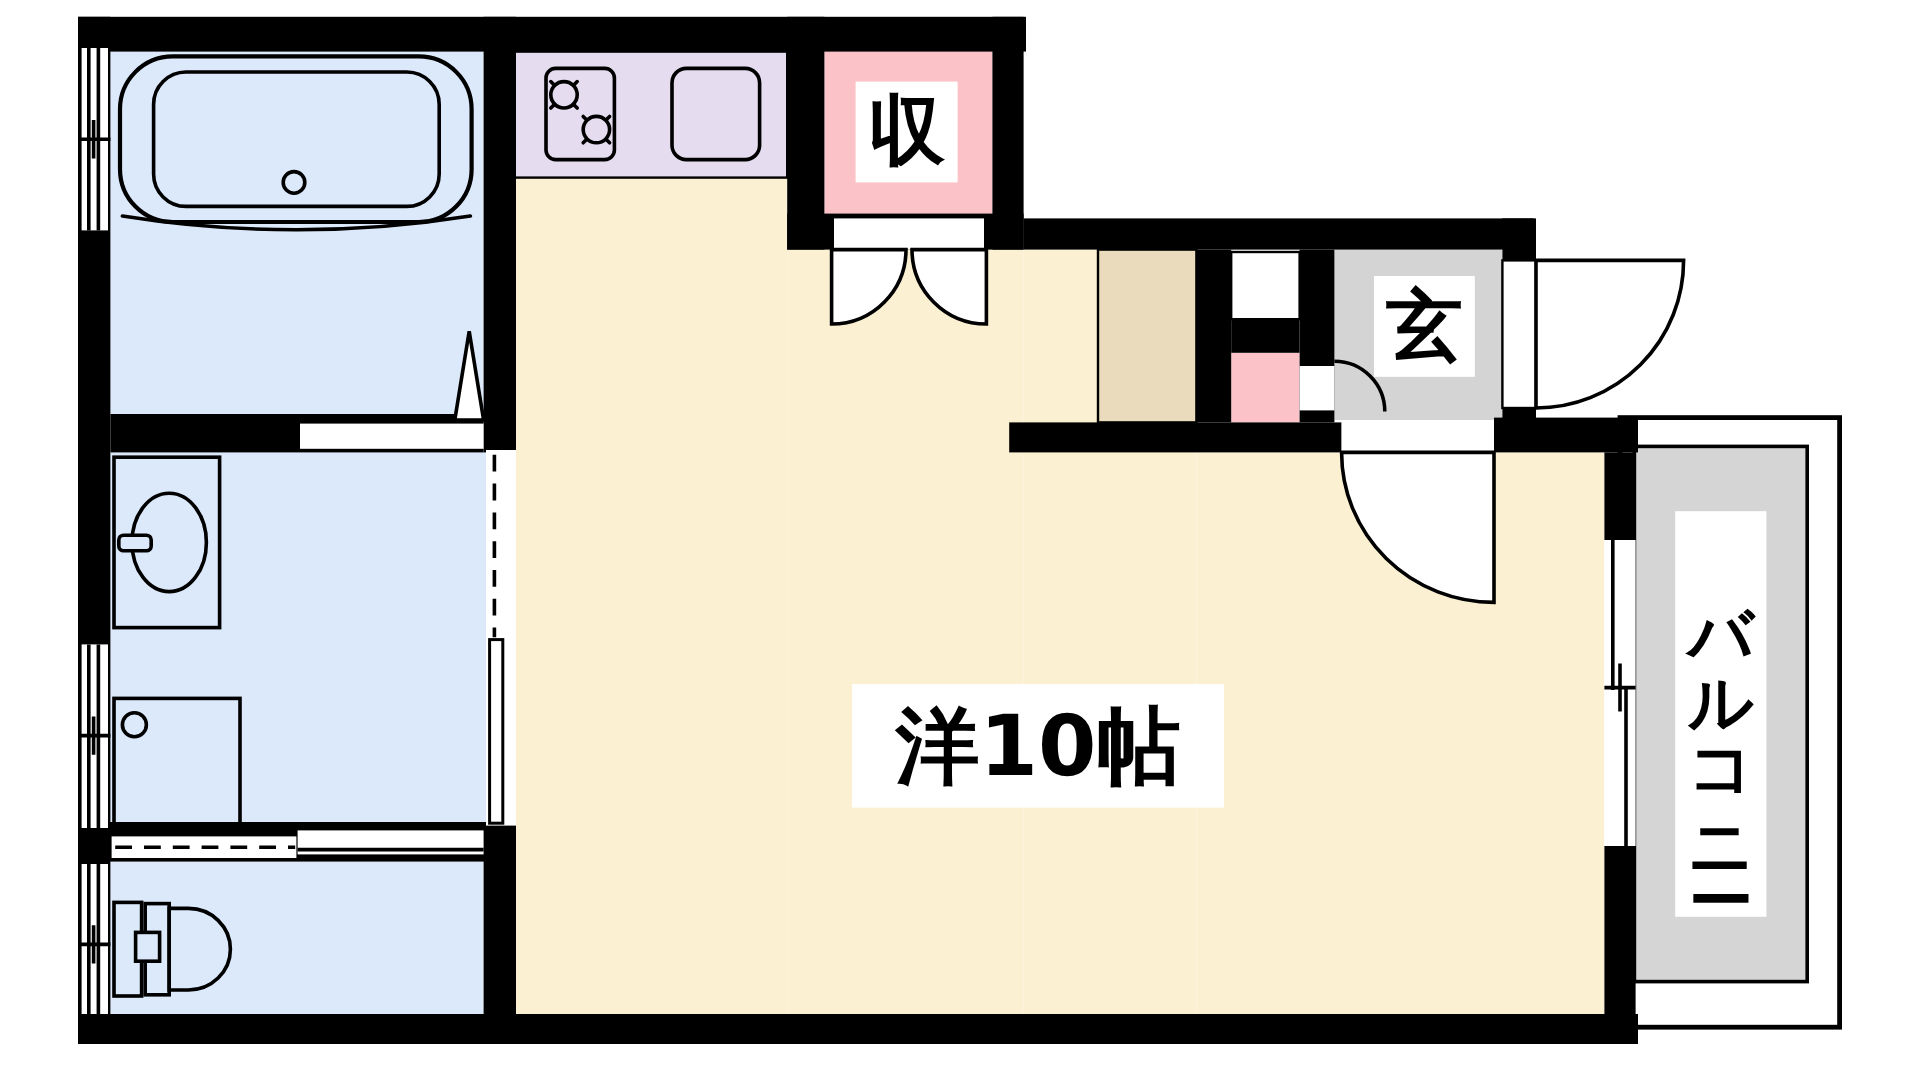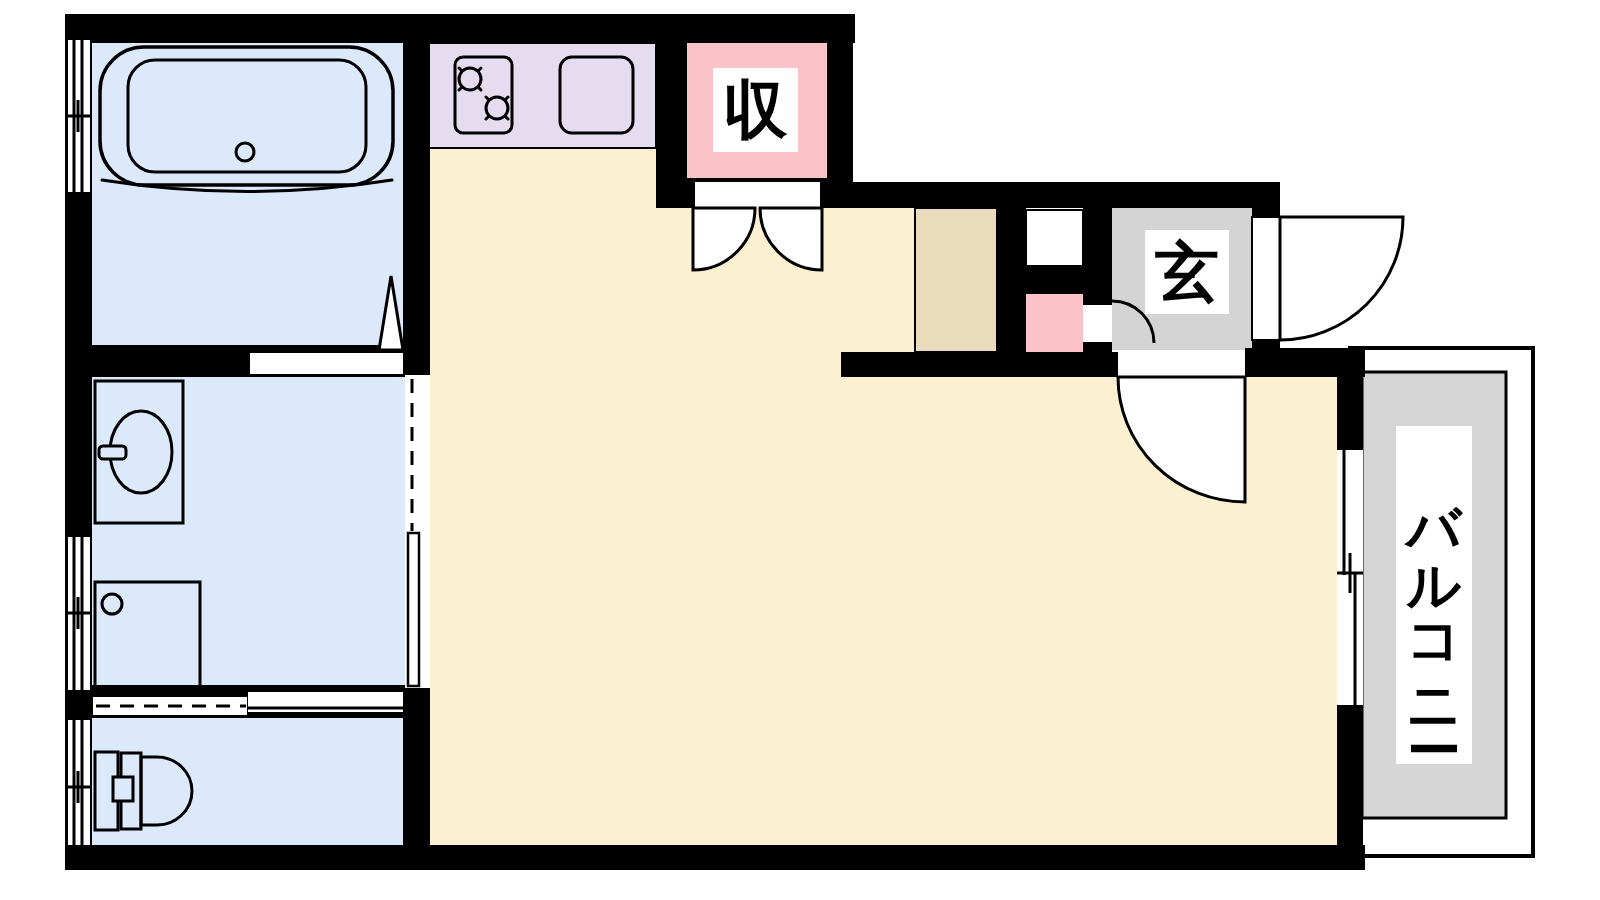--- a/index.html
+++ b/index.html
@@ -120,16 +120,17 @@
     <g fill="inherit" stroke-width="3" stroke="#000000">
       <path d="M693,208 L693,270 A62,62 0 0 0 755,208 Z"></path>
       <path d="M822,208 L822,270 A62,62 0 0 1 760,208 Z"></path>
       <path d="M1245,377 L1245,502 A127,125 0 0 1 1118,377 Z"></path>
       <path d="M1280,217 L1403,217 A123,123 0 0 1 1280,340 Z"></path>
       <path fill="none" d="M1112,301 A42,42 0 0 1 1154,343"></path>
     </g>
   </g>
 </svg>
 
+  <div class="lbl" style="left:710px;top:570px;width:310px;height:103px;font-size:70px;">洋10帖</div>
   <div class="lbl" style="left:713px;top:68px;width:85px;height:84px;font-size:64px;">収</div>
   <div class="lbl" style="left:1145px;top:230px;width:84px;height:84px;font-size:64px;">玄</div>
   <div class="lbl vert" style="left:1396px;top:426px;width:76px;height:338px;font-size:54px;">バルコニー</div>
 </div>
 
 </body></html>

